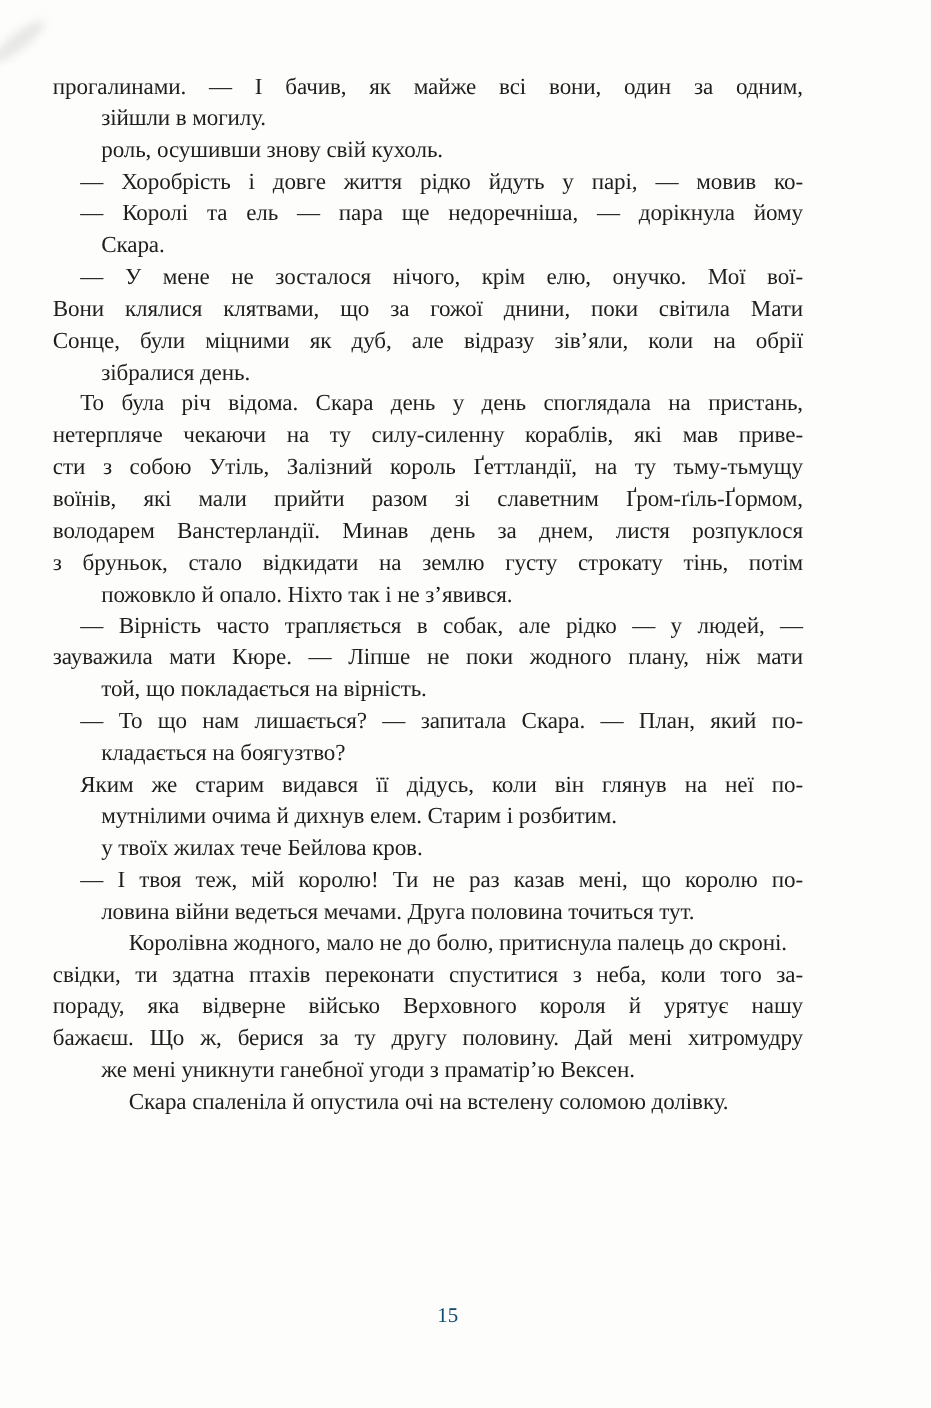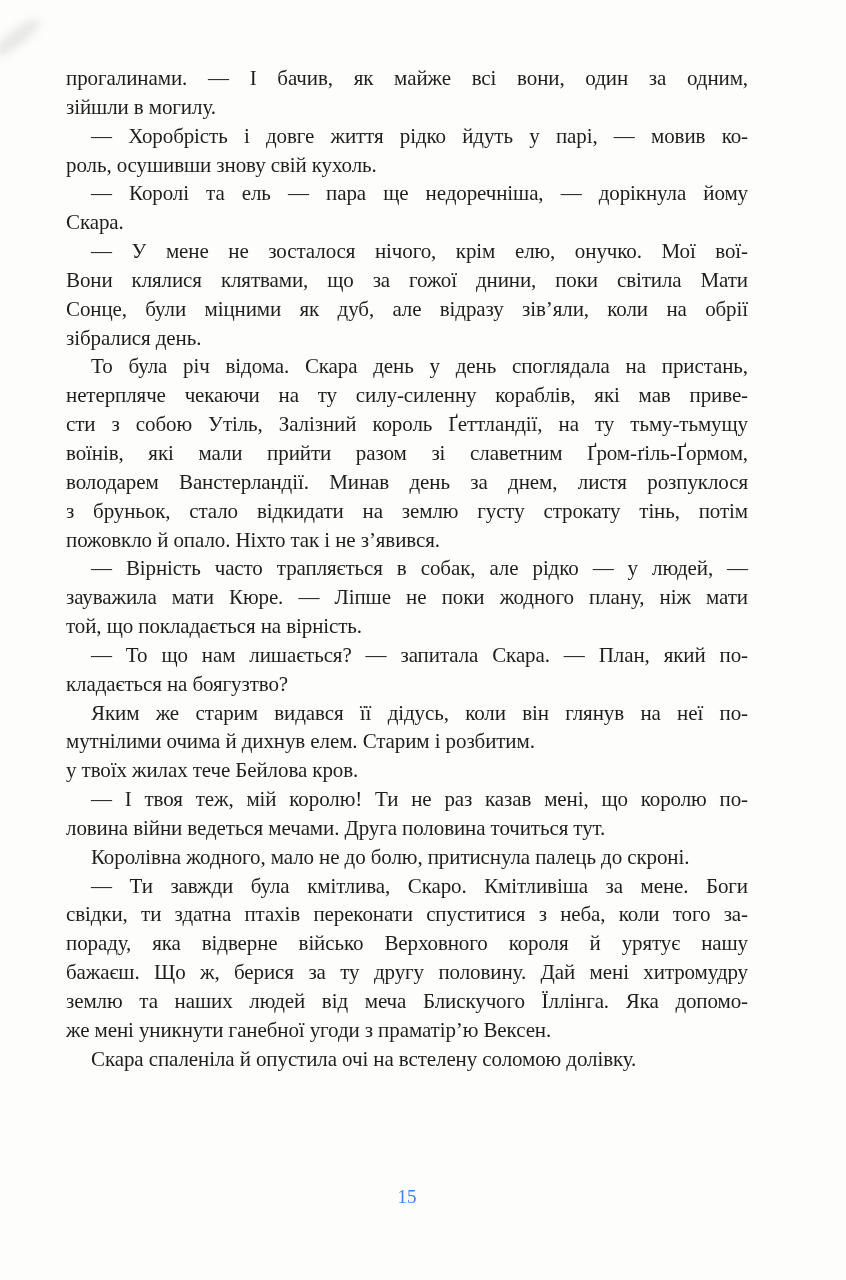--- a/index.html
+++ b/index.html
@@ -28,65 +28,66 @@
     width: 58px;
     height: 15px;
     background: #e7e7e5;
     border-radius: 50%;
     transform: rotate(-38deg);
     filter: blur(4px);
   }
   .text-block {
     position: absolute;
     top: 64px;
-    left: 66px;
+    left: 48px;
     width: 682px;
     font-size: 21px;
     line-height: 28.85px;
     letter-spacing: -0.1px;
   }
   .paragraph {
     margin: 0;
   }
   .text-line {
     text-align: justify;
     text-align-last: justify;
     white-space: normal;
     height: 28.85px;
     overflow: visible;
   }
   .text-line.last {
     text-align-last: left;
+    margin-left: 44px;
   }
   .text-line.indented {
     padding-left: 25px;
   }
   .page-number {
     position: absolute;
     top: 1186px;
     left: 66px;
     width: 682px;
     text-align: center;
     font-size: 19px;
-    color: #3b82f6;
+    color: #0c4a6e;
   }
 </style>
 </head>
 <body>
 
 <div class="page">
   <div class="smudge"></div>
   <div class="text-block">
       <div class="paragraph">
         <div class="text-line">прогалинами. — І бачив, як майже всі вони, один за одним,</div>
         <div class="text-line last">зійшли в могилу.</div>
       </div>
       <div class="paragraph">
+        <div class="text-line last">роль, осушивши знову свій кухоль.</div>
         <div class="text-line indented">— Хоробрість і довге життя рідко йдуть у парі, — мовив ко-</div>
-        <div class="text-line last">роль, осушивши знову свій кухоль.</div>
       </div>
       <div class="paragraph">
         <div class="text-line indented">— Королі та ель — пара ще недоречніша, — дорікнула йому</div>
         <div class="text-line last">Скара.</div>
       </div>
       <div class="paragraph">
         <div class="text-line indented">— У мене не зосталося нічого, крім елю, онучко. Мої вої-</div>
         <div class="text-line">Вони клялися клятвами, що за гожої днини, поки світила Мати</div>
         <div class="text-line">Сонце, були міцними як дуб, але відразу зів’яли, коли на обрії</div>
         <div class="text-line last">зібралися день.</div>
@@ -117,25 +118,23 @@
         <div class="text-line last">у твоїх жилах тече Бейлова кров.</div>
       </div>
       <div class="paragraph">
         <div class="text-line indented">— І твоя теж, мій королю! Ти не раз казав мені, що королю по-</div>
         <div class="text-line last">ловина війни ведеться мечами. Друга половина точиться тут.</div>
       </div>
       <div class="paragraph">
         <div class="text-line last indented">Королівна жодного, мало не до болю, притиснула палець до скроні.</div>
       </div>
       <div class="paragraph">
-        <div class="text-line indented">— Ти завжди була кмітлива, Скаро. Кмітливіша за мене. Боги</div>
         <div class="text-line">свідки, ти здатна птахів переконати спуститися з неба, коли того за-</div>
         <div class="text-line">пораду, яка відверне військо Верховного короля й урятує нашу</div>
         <div class="text-line">бажаєш. Що ж, берися за ту другу половину. Дай мені хитромудру</div>
-        <div class="text-line">землю та наших людей від меча Блискучого Їллінга. Яка допомо-</div>
         <div class="text-line last">же мені уникнути ганебної угоди з праматір’ю Вексен.</div>
       </div>
       <div class="paragraph">
         <div class="text-line last indented">Скара спаленіла й опустила очі на встелену соломою долівку.</div>
       </div>
     </div>
   <div class="page-number">15</div>
 </div>
 
 </body></html>

